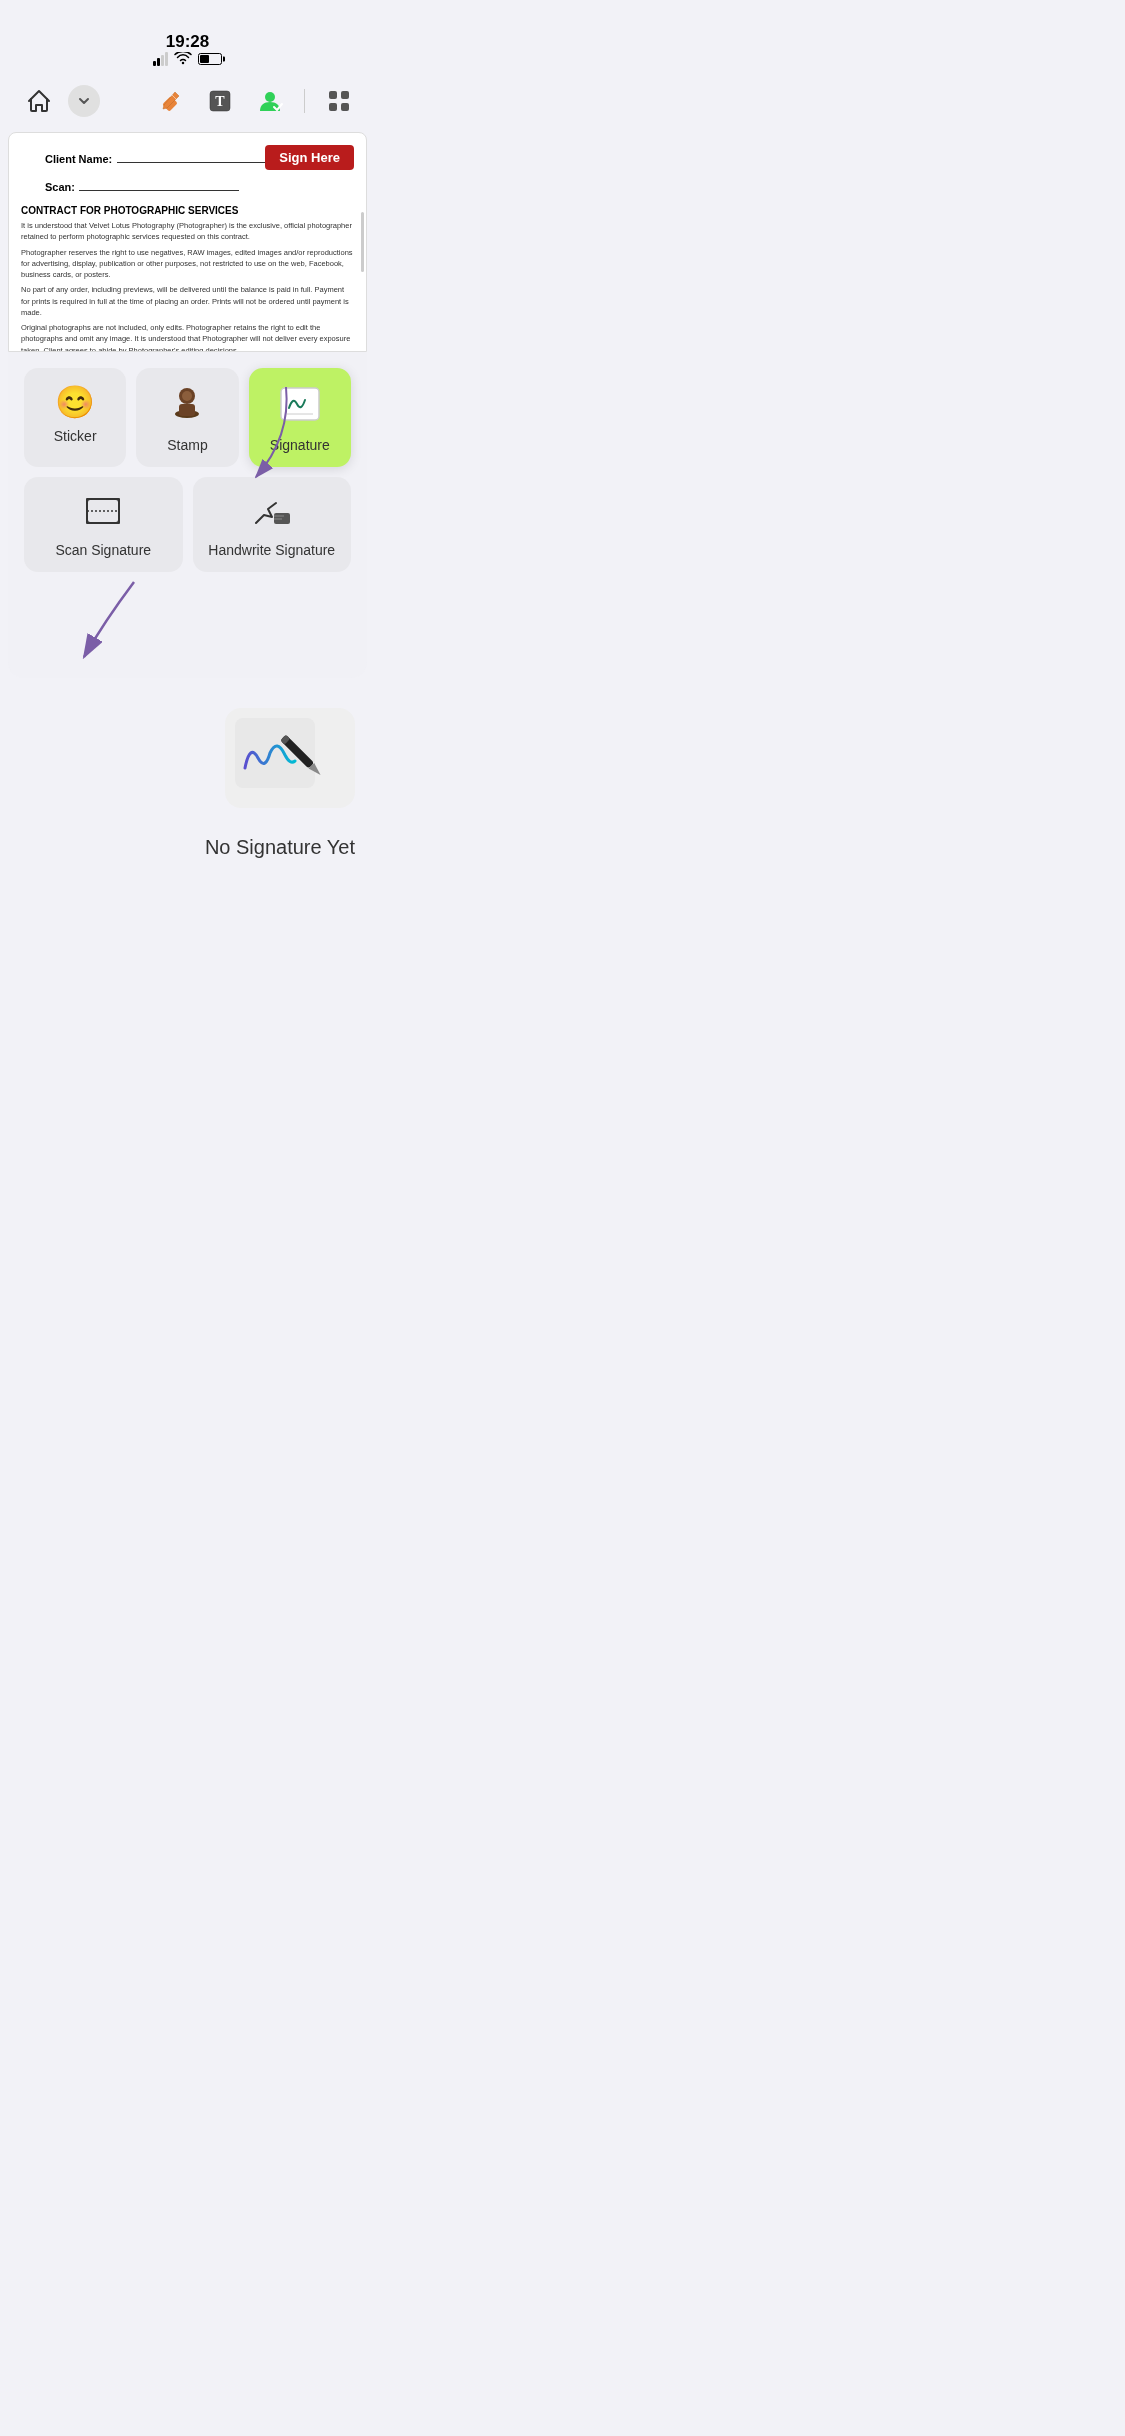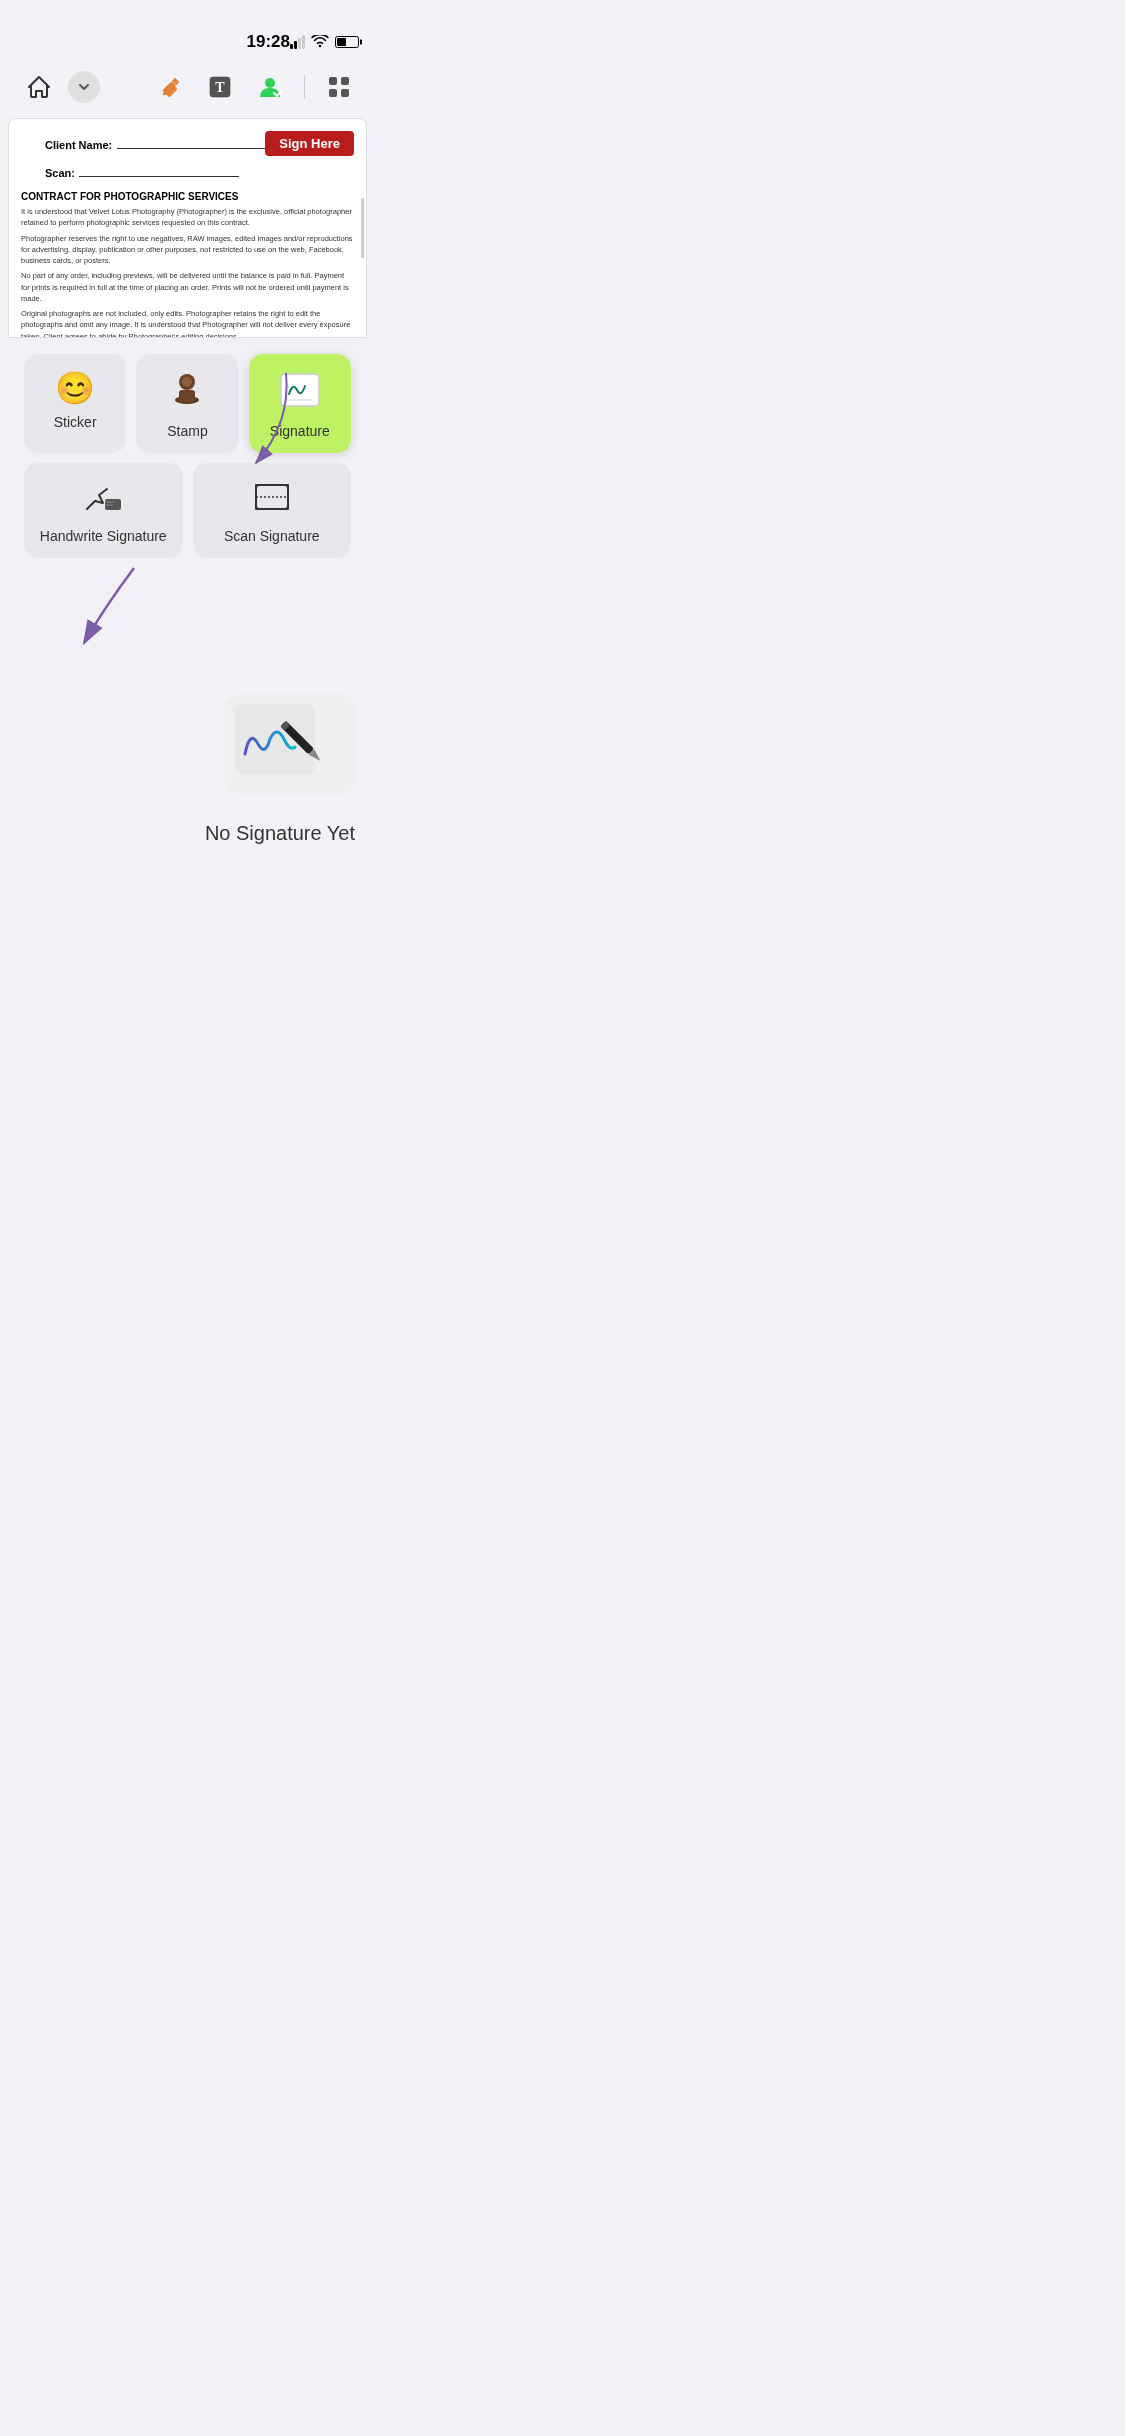--- a/index.html
+++ b/index.html
@@ -11,22 +11,23 @@
       background: #f2f2f7;
       font-family: -apple-system, BlinkMacSystemFont, 'SF Pro Text', sans-serif;
       overflow-x: hidden;
     }
 
     
     .status-bar {
       background: #f2f2f7;
       padding: 14px 16px 8px;
       display: flex;
-      justify-content: flex-end;
+      justify-content: center;
       align-items: center;
+      flex-direction: column;
     }
     .status-time {
       font-size: 17px;
       font-weight: 700;
       color: #000;
     }
     .status-icons {
       display: flex;
       align-items: center;
       gap: 6px;
@@ -343,43 +344,43 @@
           <rect x="2" y="2" width="38" height="32" rx="4" stroke="#ccc" stroke-width="1.5" fill="white"></rect>
           <path d="M10 22 Q14 10 18 18 Q22 26 26 14" stroke="#1a7a5a" stroke-width="2" fill="none" stroke-linecap="round"></path>
           <line x1="8" y1="28" x2="34" y2="28" stroke="#ccc" stroke-width="1"></line>
         </svg>
       </div>
       <span class="tool-card-label">Signature</span>
     </div>
   </div>
 
   <div class="tool-grid-bottom">
-    <div class="tool-card">
-      <div class="tool-card-icon">
-        <svg width="40" height="32" viewBox="0 0 40 32" fill="none">
-          <path d="M4 28 L12 20 L20 22 L16 14 L24 8" stroke="#333" stroke-width="2" fill="none" stroke-linecap="round" stroke-linejoin="round"></path>
-          <rect x="22" y="18" width="16" height="11" rx="2" fill="#555"></rect>
-          <path d="M22 21 L32 21" stroke="#888" stroke-width="1"></path>
-          <path d="M22 24 L30 24" stroke="#888" stroke-width="1"></path>
-        </svg>
-      </div>
-      <span class="tool-card-label">Handwrite Signature</span>
-    </div>
     <div class="tool-card">
       <div class="tool-card-icon">
         <svg width="40" height="32" viewBox="0 0 40 32" fill="none">
           <rect x="4" y="4" width="32" height="24" rx="3" stroke="#333" stroke-width="2" fill="none"></rect>
           <line x1="4" y1="16" x2="36" y2="16" stroke="#333" stroke-width="1.5" stroke-dasharray="2,2"></line>
           <path d="M4 4 L4 8 M4 4 L8 4" stroke="#333" stroke-width="2" stroke-linecap="round"></path>
           <path d="M36 4 L36 8 M36 4 L32 4" stroke="#333" stroke-width="2" stroke-linecap="round"></path>
           <path d="M4 28 L4 24 M4 28 L8 28" stroke="#333" stroke-width="2" stroke-linecap="round"></path>
           <path d="M36 28 L36 24 M36 28 L32 28" stroke="#333" stroke-width="2" stroke-linecap="round"></path>
         </svg>
       </div>
       <span class="tool-card-label">Scan Signature</span>
+    </div>
+    <div class="tool-card">
+      <div class="tool-card-icon">
+        <svg width="40" height="32" viewBox="0 0 40 32" fill="none">
+          <path d="M4 28 L12 20 L20 22 L16 14 L24 8" stroke="#333" stroke-width="2" fill="none" stroke-linecap="round" stroke-linejoin="round"></path>
+          <rect x="22" y="18" width="16" height="11" rx="2" fill="#555"></rect>
+          <path d="M22 21 L32 21" stroke="#888" stroke-width="1"></path>
+          <path d="M22 24 L30 24" stroke="#888" stroke-width="1"></path>
+        </svg>
+      </div>
+      <span class="tool-card-label">Handwrite Signature</span>
     </div>
   </div>
 
   <div class="arrows-container">
     <svg style="position:absolute; top:-195px; right:55px; width:60px; height:120px;" viewBox="0 0 60 120">
       <path d="M50 10 Q55 60 20 100" class="purple-arrow" stroke="#7b5ea7" stroke-width="2.5" fill="none" marker-end="url(#arrowhead2)"></path>
       <defs>
         <marker id="arrowhead2" markerWidth="10" markerHeight="7" refX="9" refY="3.5" orient="auto">
           <polygon points="0 0, 10 3.5, 0 7" fill="#7b5ea7"></polygon>
         </marker>

